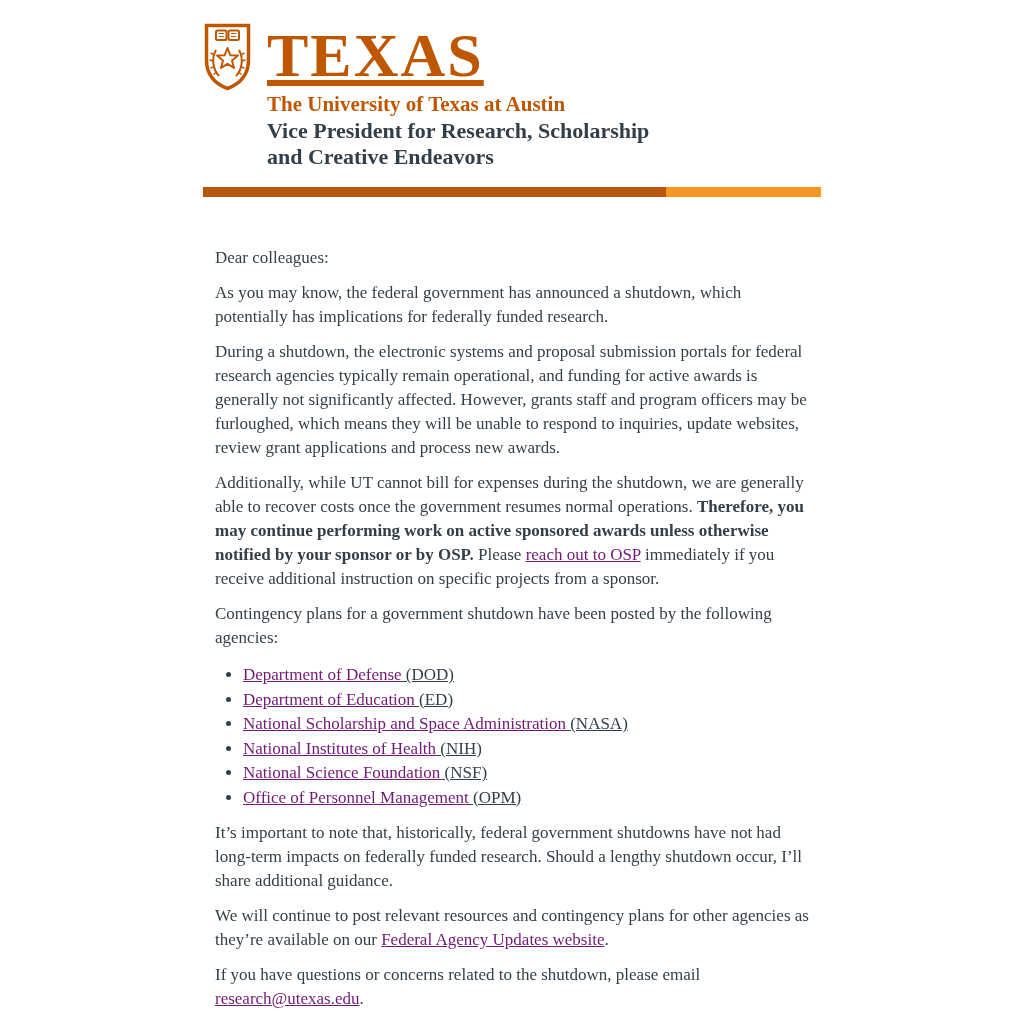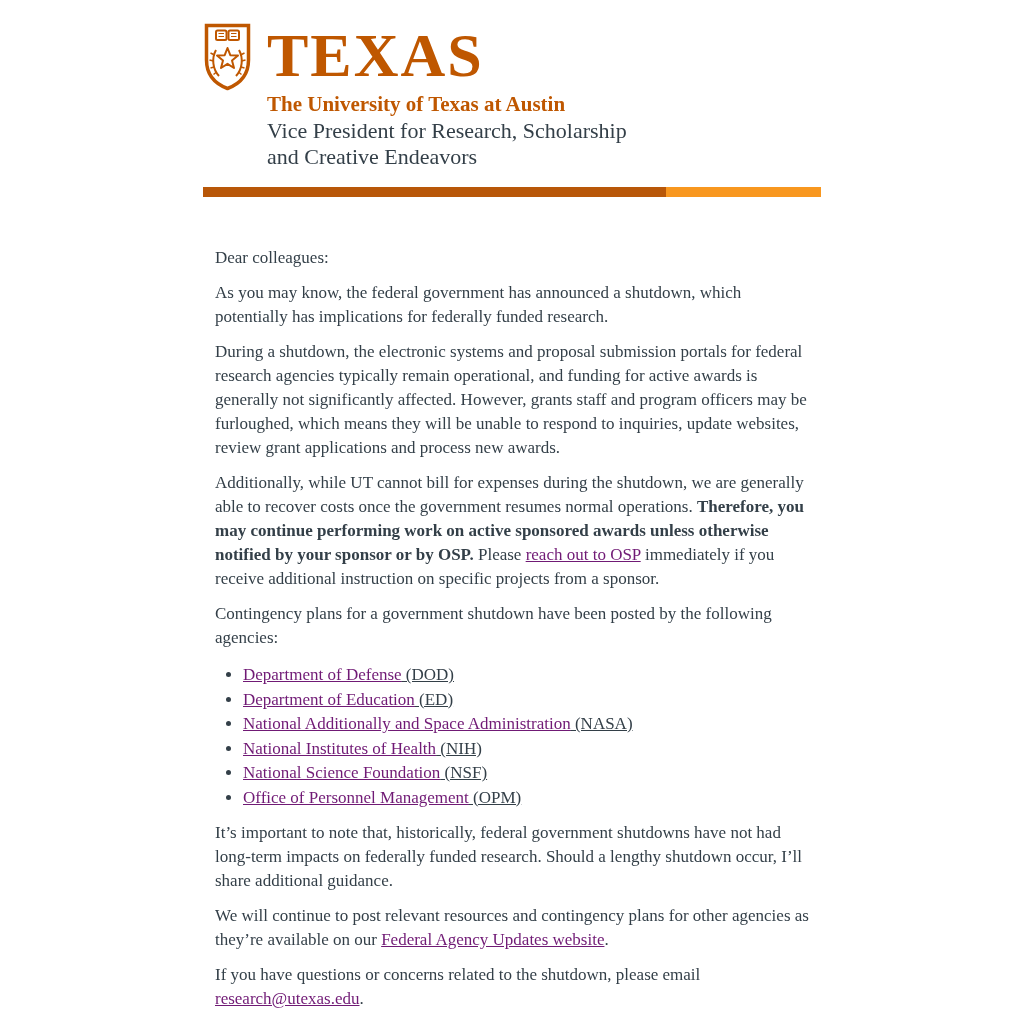--- a/index.html
+++ b/index.html
@@ -26,32 +26,33 @@
     gap: 15px;
   }
   .shield svg { display: block; }
   .wordmark {
     font-size: 62px;
     line-height: 58px;
     font-weight: 700;
     letter-spacing: 2px;
     color: #bf5700;
     margin-top: 4px;
+    text-decoration: underline;
   }
   .university {
     font-size: 21px;
     line-height: 24px;
     font-weight: 700;
     color: #bf5700;
     margin-top: 8px;
   }
   .office {
     font-size: 22px;
     line-height: 26px;
-    font-weight: 400;
+    font-weight: 700;
     color: #333f48;
     margin-top: 2px;
   }
   
   .divider {
     height: 10px;
     margin-top: 17px;
     background: linear-gradient(to right, #b85708 0, #b85708 75%, #f8971f 75%, #f8971f 100%);
   }
   
@@ -113,21 +114,21 @@
 
     <p>During a shutdown, the electronic systems and proposal submission portals for federal research agencies typically remain operational, and funding for active awards is generally not significantly affected. However, grants staff and program officers may be furloughed, which means they will be unable to respond to inquiries, update websites, review grant applications and process new awards.</p>
 
     <p><span>Additionally, while UT cannot bill for expenses during the shutdown, we are generally able to recover costs once the government resumes normal operations. </span><strong>Therefore, you may continue performing work on active sponsored awards unless otherwise notified by your sponsor or by OSP.</strong><span> Please </span><a href="#">reach out to OSP</a><span> immediately if you receive additional instruction on specific projects from a sponsor.</span></p>
 
     <p>Contingency plans for a government shutdown have been posted by the following agencies:</p>
 
     <ul>
       <li><a href="#">Department of Defense</a><span> (DOD)</span></li>
       <li><a href="#">Department of Education</a><span> (ED)</span></li>
-      <li><a href="#">National Additionally and Space Administration</a><span> (NASA)</span></li>
+      <li><a href="#">National Scholarship and Space Administration</a><span> (NASA)</span></li>
       <li><a href="#">National Institutes of Health</a><span> (NIH)</span></li>
       <li><a href="#">National Science Foundation</a><span> (NSF)</span></li>
       <li><a href="#">Office of Personnel Management</a><span> (OPM)</span></li>
     </ul>
 
     <p>It’s important to note that, historically, federal government shutdowns have not had long-term impacts on federally funded research. Should a lengthy shutdown occur, I’ll share additional guidance.</p>
 
     <p><span>We will continue to post relevant resources and contingency plans for other agencies as they’re available on our </span><a href="#">Federal Agency Updates website</a><span>.</span></p>
 
     <p><span>If you have questions or concerns related to the shutdown, please email </span><a href="#">research@utexas.edu</a><span>.</span></p>

